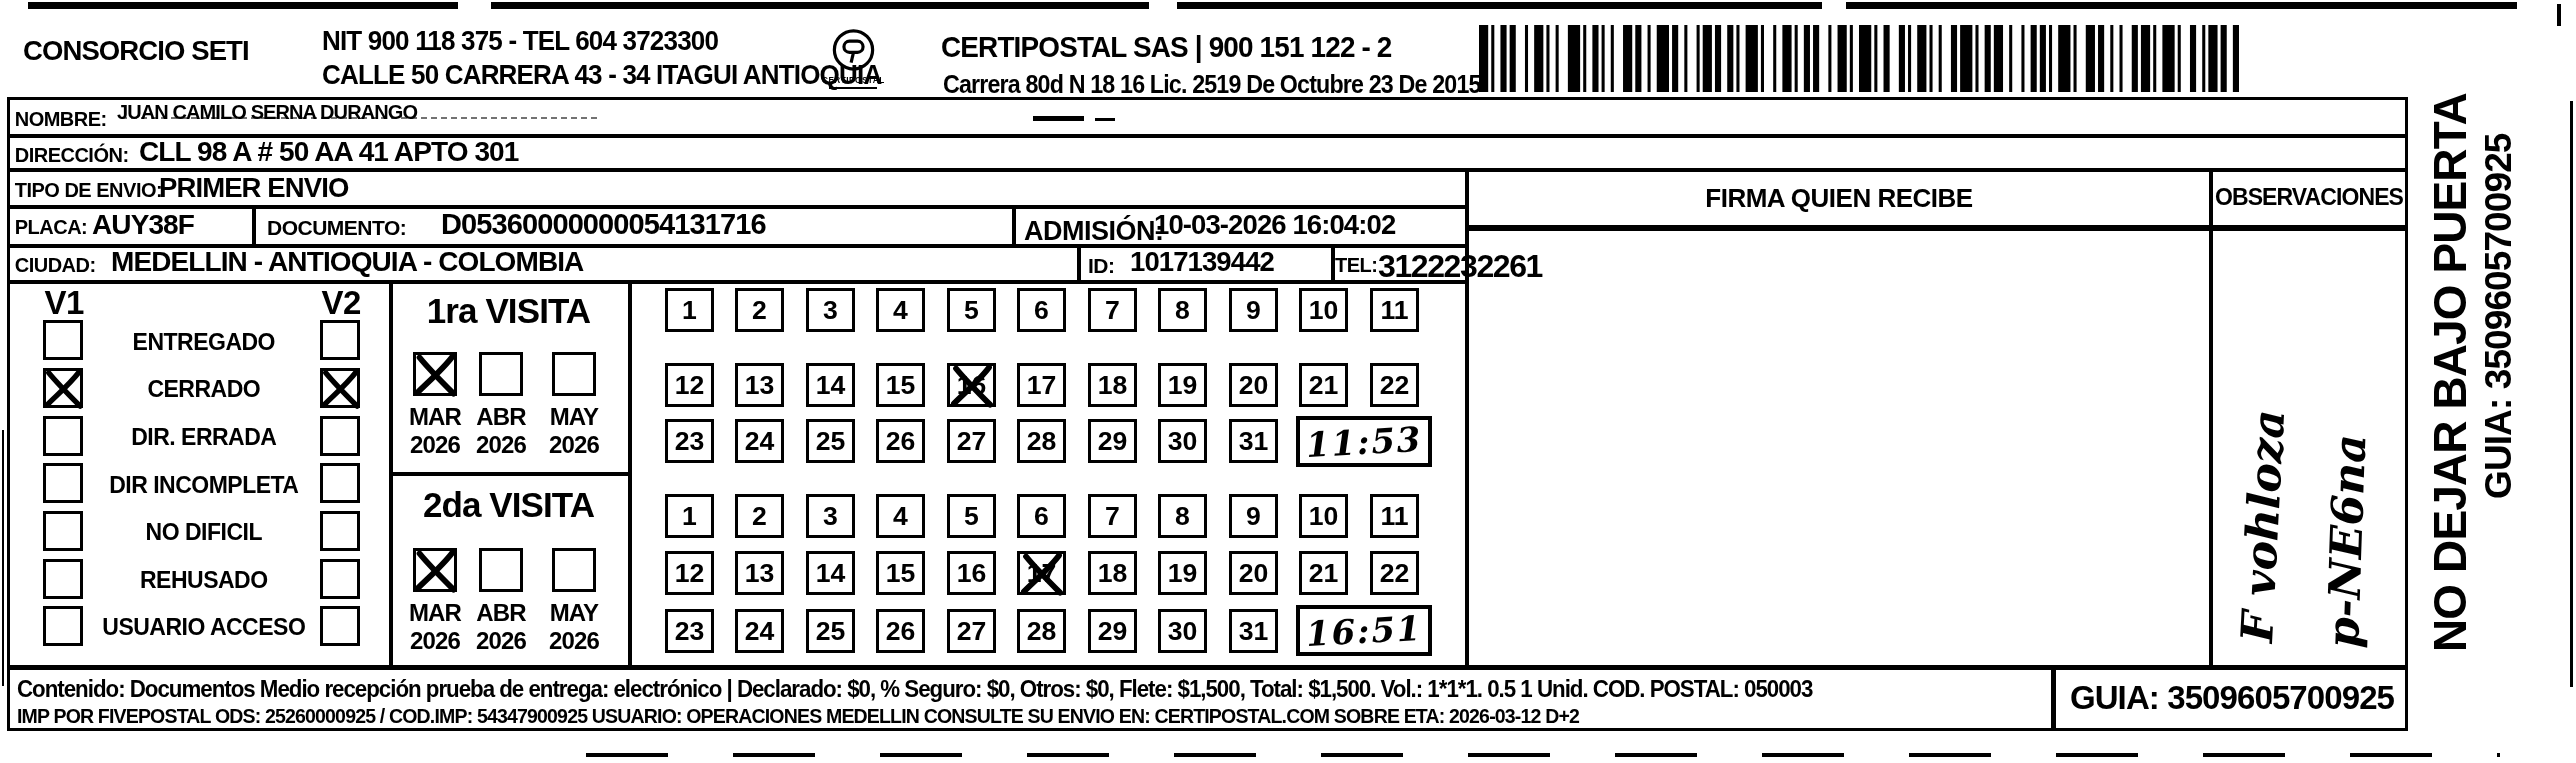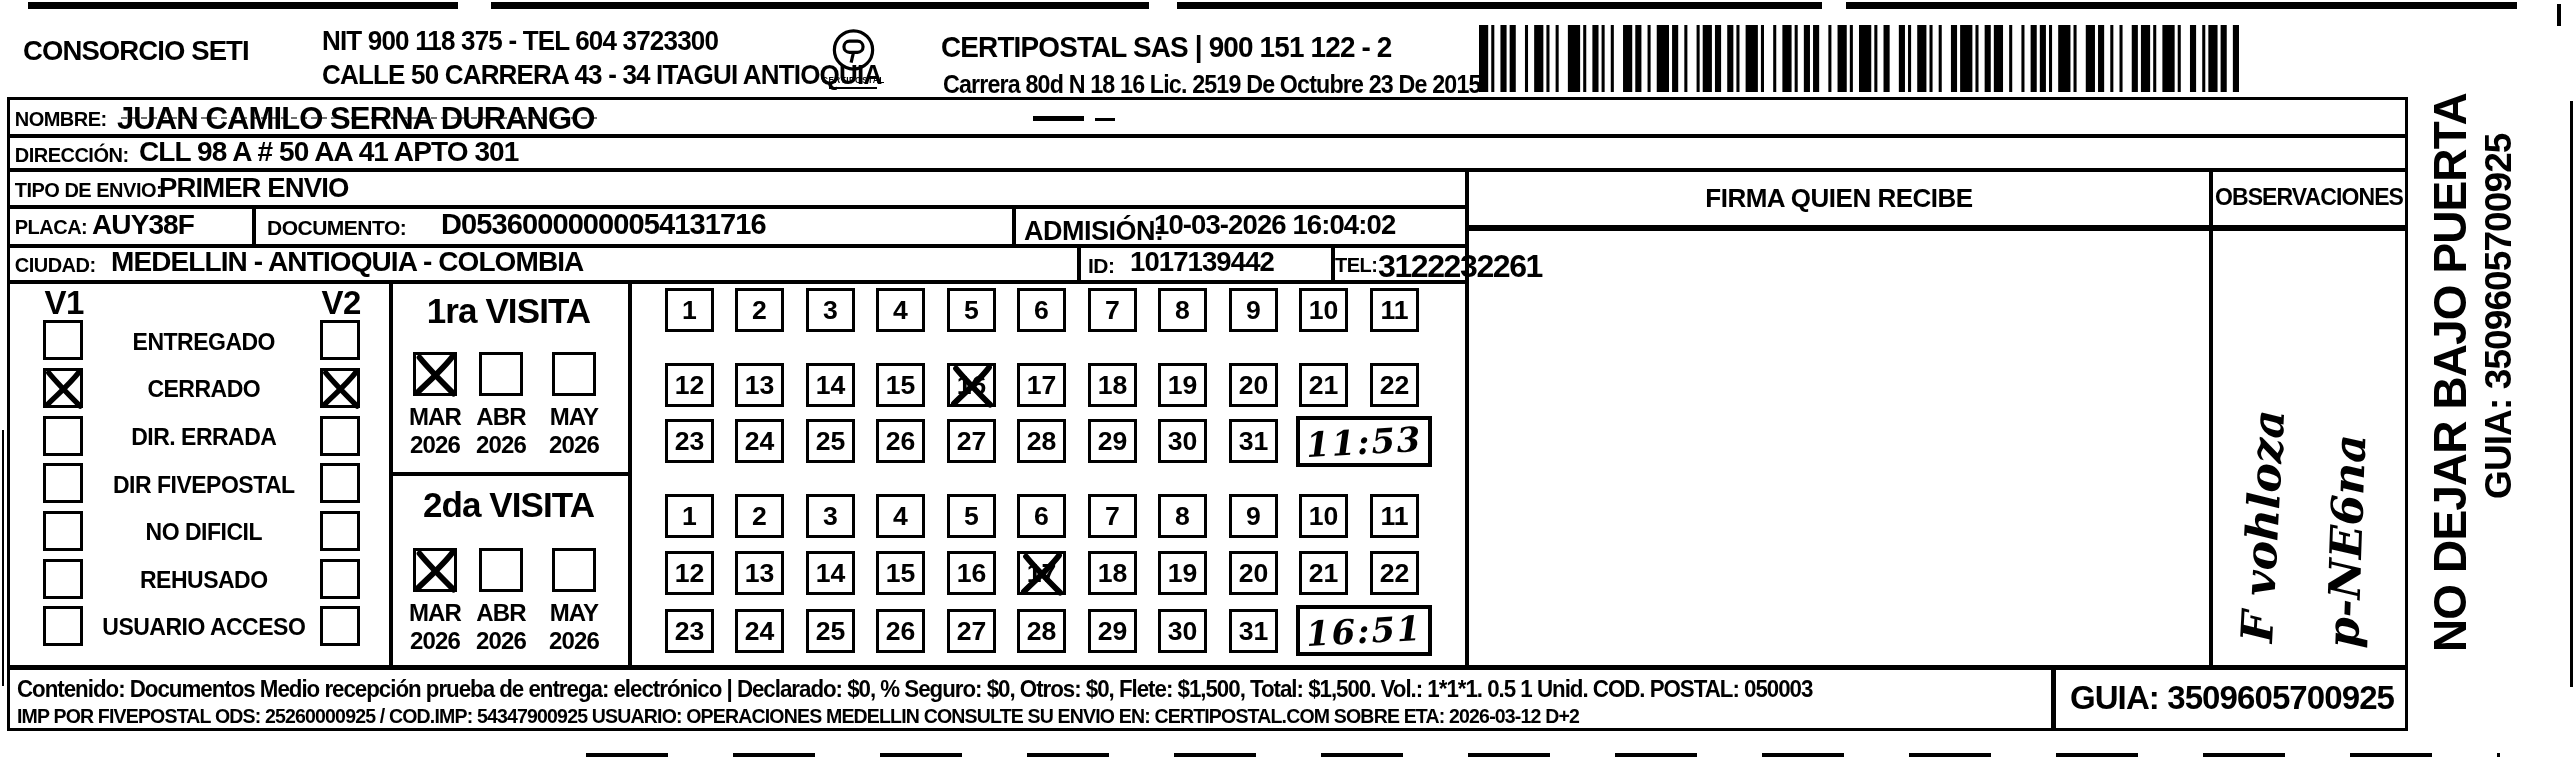--- a/index.html
+++ b/index.html
@@ -123,21 +123,21 @@
       <rect x="232" y="0" width="2" height="24" fill="#000"></rect>
       <rect x="236" y="0" width="1" height="24" fill="#000"></rect>
       <rect x="238" y="0" width="3" height="24" fill="#000"></rect>
       <rect x="242" y="0" width="2" height="24" fill="#000"></rect>
       <rect x="246" y="0" width="2" height="24" fill="#000"></rect>
     </svg>
 
   <div class="abs" style="left:7.3px;top:97px;width:2401px;height:634px;border:3.7px solid #000;box-sizing:border-box;"></div>
 
   <div class="lbl" style="left:14.7px;top:108px;font-size:20px;">NOMBRE:</div>
-  <div class="val" style="left:117px;top:101px;font-size:31px;">JUAN CAMILO SERNA DURANGO</div>
+  <div class="val" style="left:117px;top:101px;font-size:20px;">JUAN CAMILO SERNA DURANGO</div>
   <div class="dash-artifact" style="left:1033px;top:116px;width:51px;height:4.6px;"></div>
   <div class="dash-artifact" style="left:1095px;top:118px;width:20px;height:2.7px;"></div>
   <div class="abs" style="left:121px;top:117px;width:476px;border-top:2.7px dashed #000;opacity:.55;"></div>
 
   <div class="lbl" style="left:14.7px;top:144px;font-size:20px;">DIRECCIÓN:</div>
   <div class="val" style="left:139px;top:136px;font-size:28px;">CLL 98 A # 50 AA 41 APTO 301</div>
 
   <div class="lbl" style="left:14.7px;top:179px;font-size:20px;">TIPO DE ENVIO:</div>
   <div class="val" style="left:159px;top:172px;font-size:27.5px;">PRIMER ENVIO</div>
 
@@ -175,21 +175,21 @@
       <div class="box" style="left: 313px; top: 86px; width: 40px; height: 40px;">
         <svg viewBox="0 0 48 48" class="xmark">
           <path d="M9 8 C 17 18, 28 29, 41 42"></path>
           <path d="M40 7 C 31 19, 17 31, 7 41"></path>
         </svg>
       </div>
       <div class="box" style="left: 36px; top: 134px; width: 40px; height: 40px;"></div>
       <div class="chkrow-label" style="top: 142px;">DIR. ERRADA</div>
       <div class="box" style="left: 313px; top: 134px; width: 40px; height: 40px;"></div>
       <div class="box" style="left: 36px; top: 181px; width: 40px; height: 40px;"></div>
-      <div class="chkrow-label" style="top: 190px;">DIR FIVEPOSTAL</div>
+      <div class="chkrow-label" style="top: 190px;">DIR INCOMPLETA</div>
       <div class="box" style="left: 313px; top: 181px; width: 40px; height: 40px;"></div>
       <div class="box" style="left: 36px; top: 229px; width: 40px; height: 40px;"></div>
       <div class="chkrow-label" style="top: 237px;">NO DIFICIL</div>
       <div class="box" style="left: 313px; top: 229px; width: 40px; height: 40px;"></div>
       <div class="box" style="left: 36px; top: 277px; width: 40px; height: 40px;"></div>
       <div class="chkrow-label" style="top: 285px;">REHUSADO</div>
       <div class="box" style="left: 313px; top: 277px; width: 40px; height: 40px;"></div>
       <div class="box" style="left: 36px; top: 324px; width: 40px; height: 40px;"></div>
       <div class="chkrow-label" style="top: 332px;">USUARIO ACCESO</div>
       <div class="box" style="left: 313px; top: 324px; width: 40px; height: 40px;"></div>

